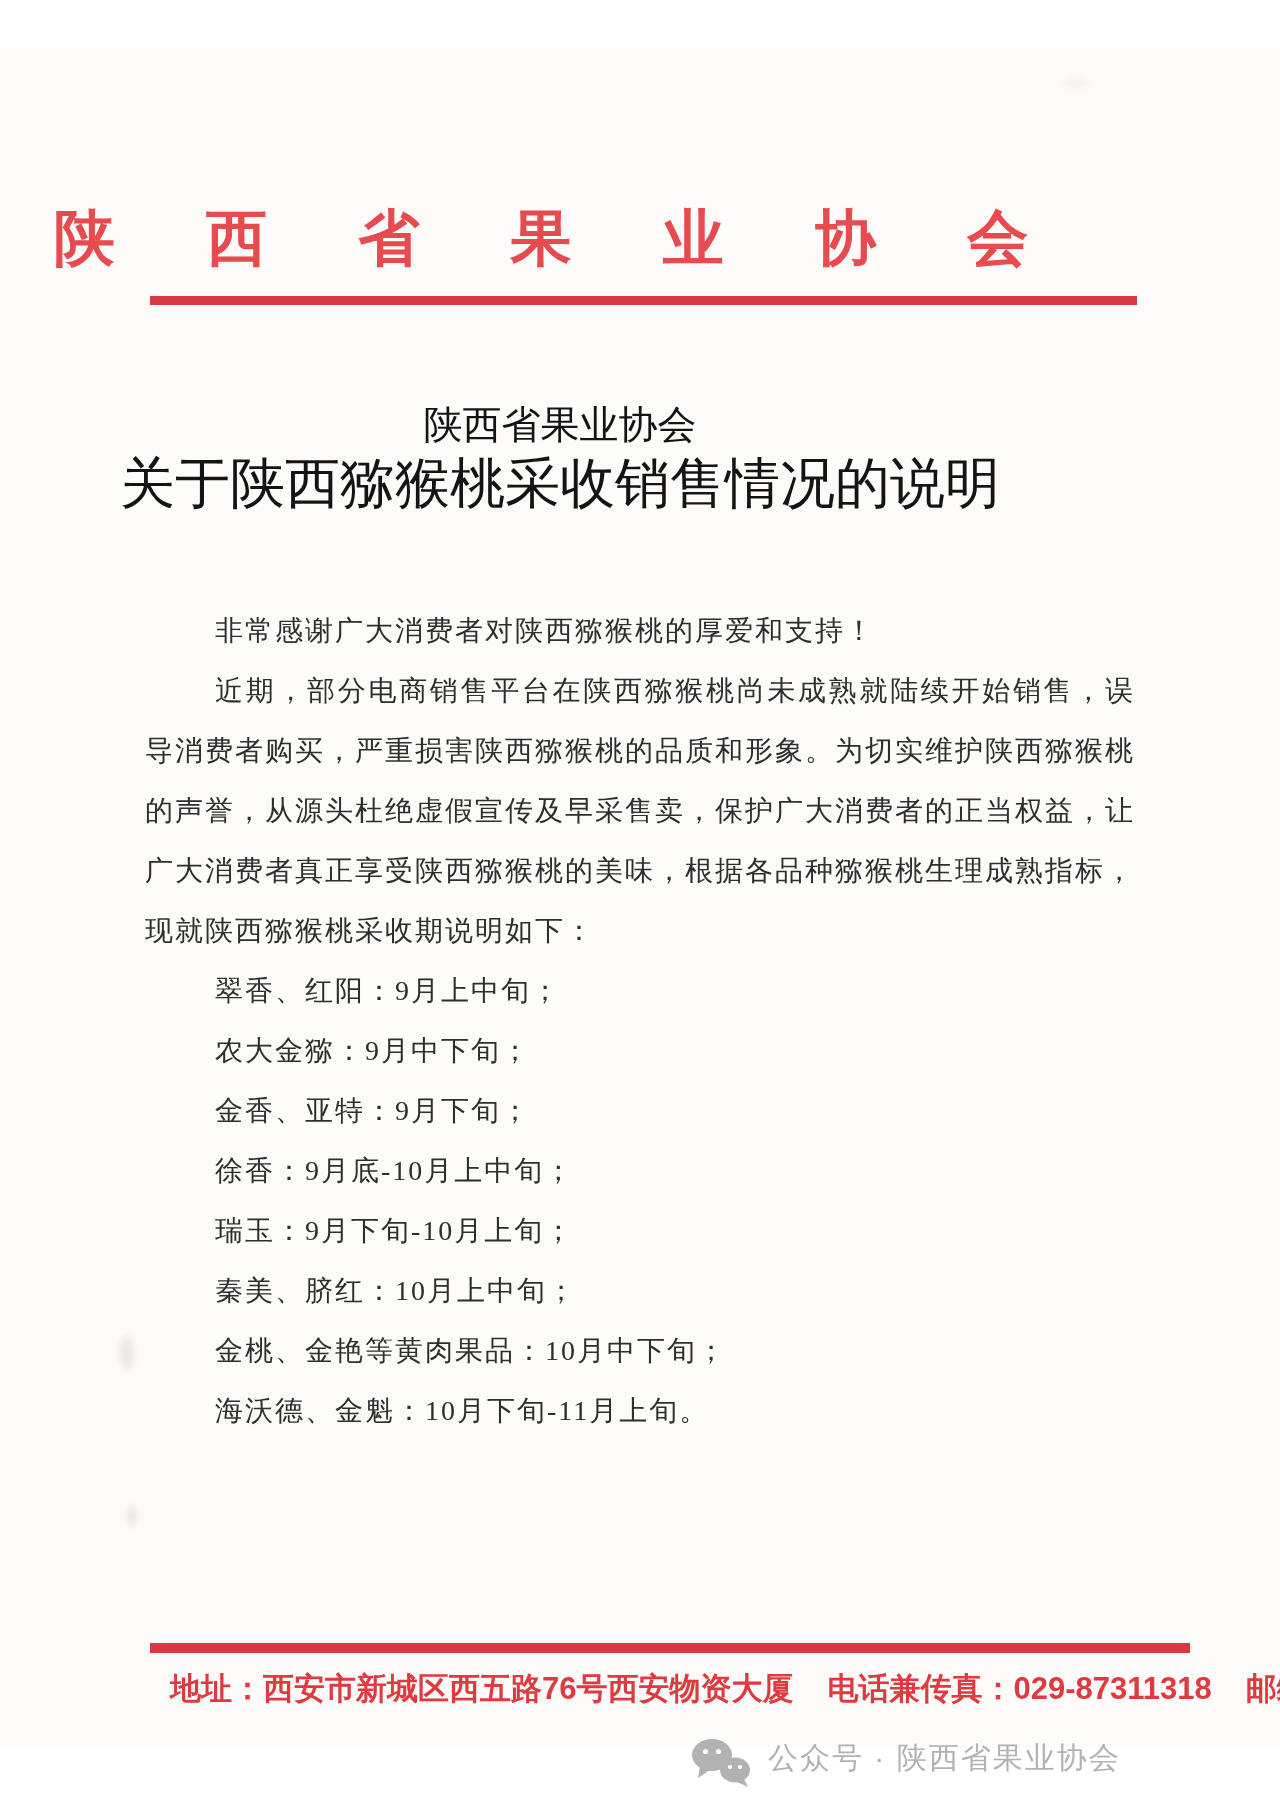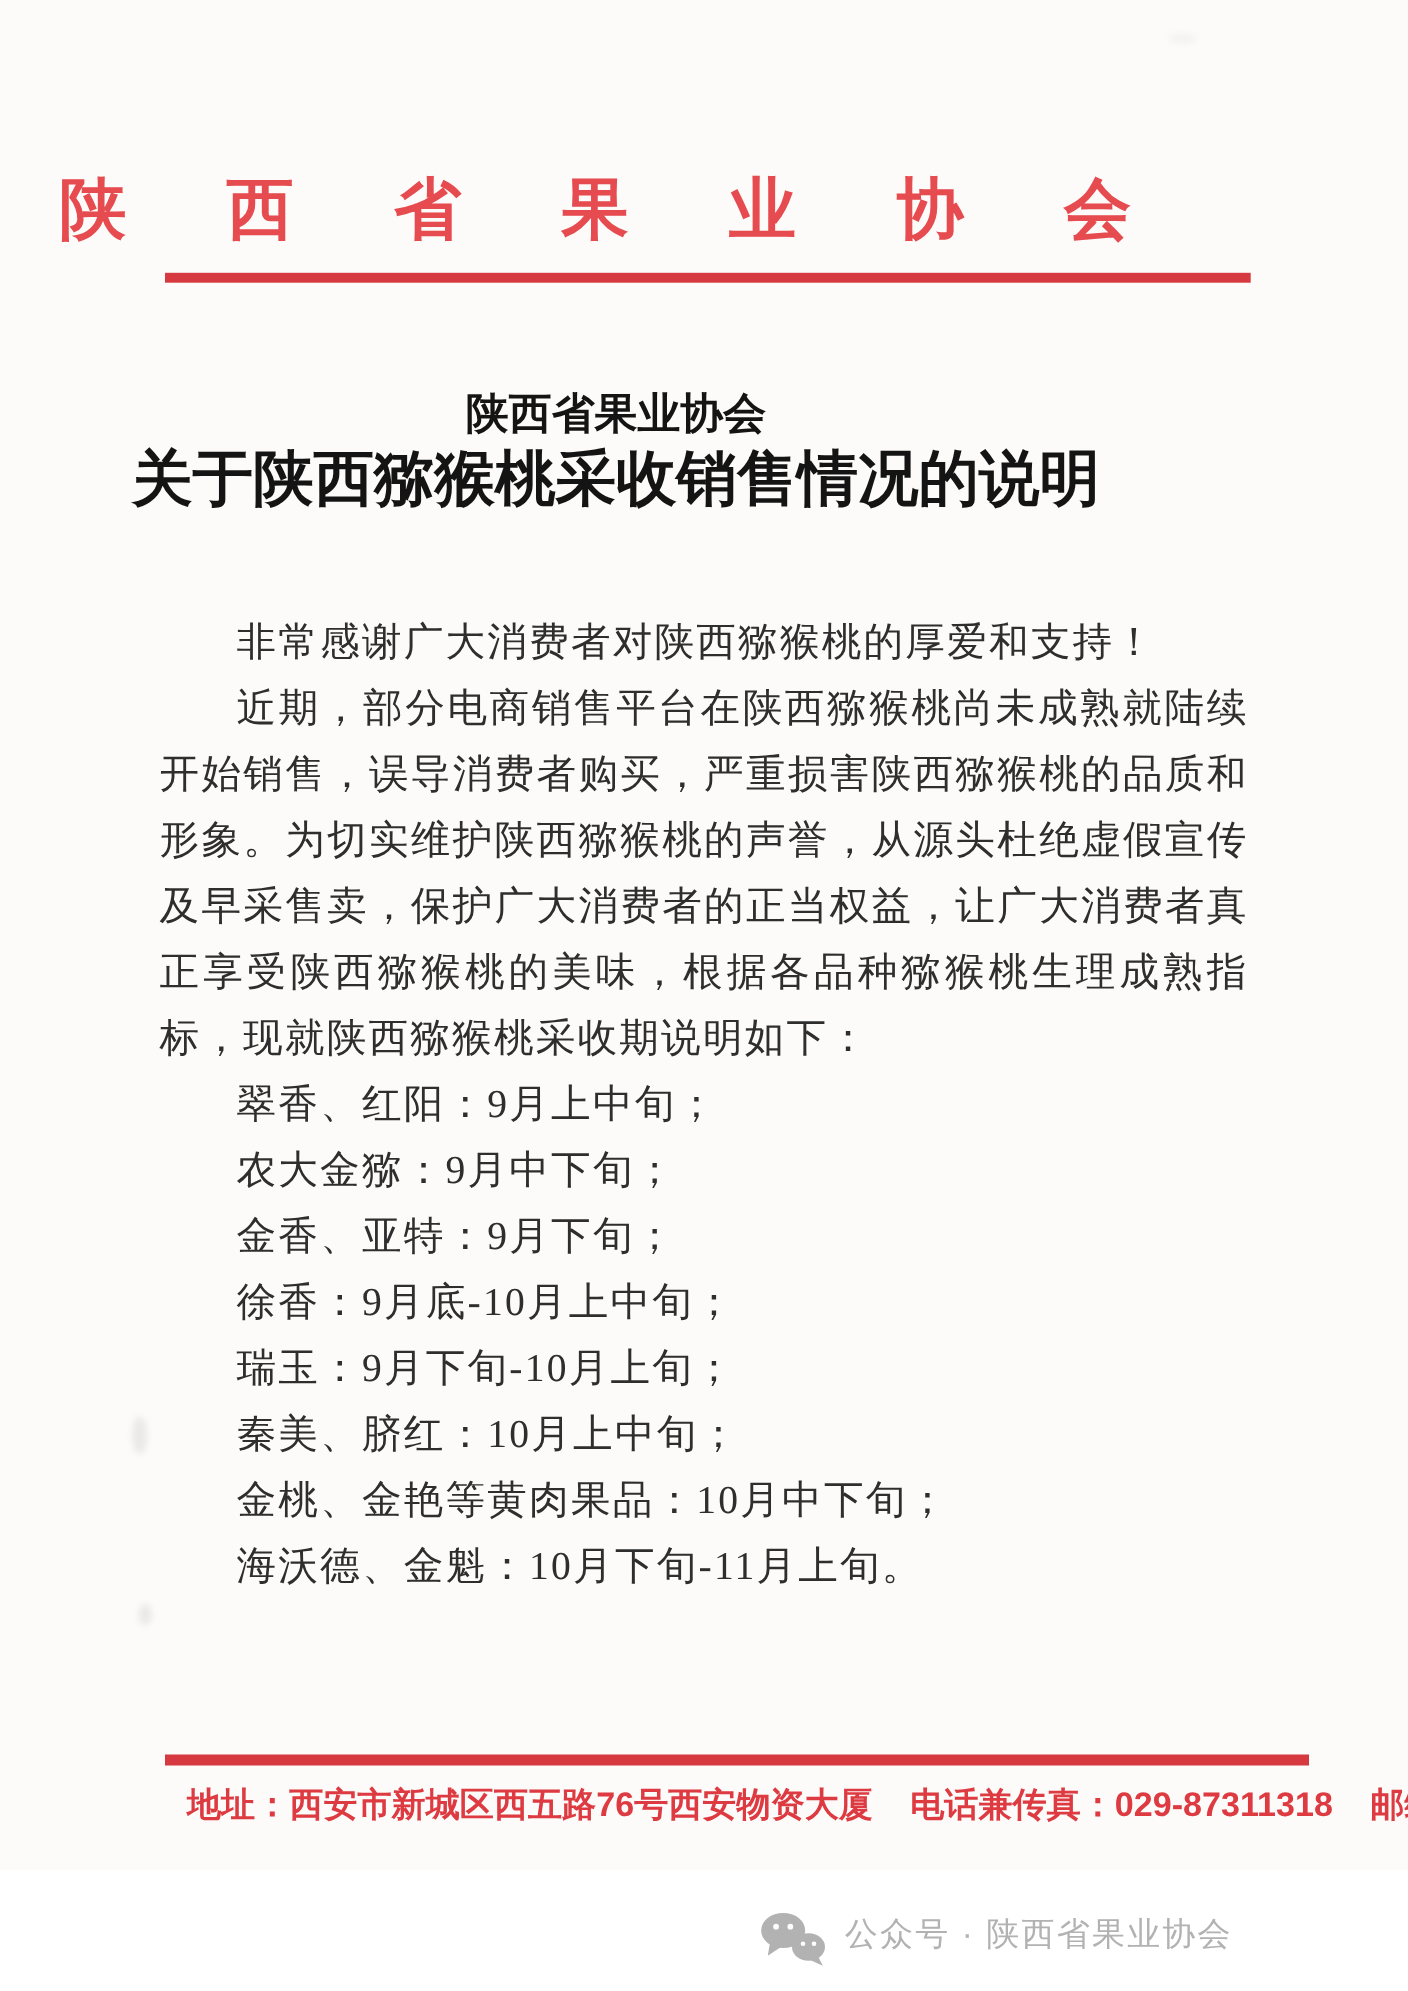--- a/index.html
+++ b/index.html
@@ -8,20 +8,21 @@
     width: 1280px; height: 1810px;
     background: #ffffff;
     font-family: "Liberation Serif", "DejaVu Serif", serif;
     position: relative;
   }
   .paper {
     position: relative;
     width: 1280px; height: 1700px;
     background: #fcfbf9;
     overflow: hidden;
+    margin-top: 48px;
   }
   
   .smudge { position: absolute; background: #9a9a9a; opacity: .18; border-radius: 50%; filter: blur(3px); }
   .smudge.s1 { left: 120px; top: 1288px; width: 14px; height: 34px; }
   .smudge.s2 { left: 126px; top: 1458px; width: 12px; height: 20px; }
   .smudge.s3 { left: 1062px; top: 30px; width: 26px; height: 10px; opacity:.08; }
 
   .letterhead {
     padding-top: 150px;
     width: 1120px;
@@ -35,29 +36,29 @@
   .letterhead-rule {
     margin: 16px 0 0 150px;
     width: 987px; height: 9px;
     background: #d6393f;
   }
   .doc-title {
     margin-top: 92px;
     width: 1120px;
     text-align: center;
     color: #141414;
-    font-weight: 700;
+    font-weight: 400;
   }
   .doc-title .line1 { font-size: 39px; line-height: 56px; }
   .doc-title .line2 { font-size: 55px; line-height: 62px; }
 
   .body-text {
     margin: 86px 145px 0 145px;
     width: 990px;
-    font-size: 36px;
+    font-size: 28px;
     line-height: 60px;
     letter-spacing: 2px;
     color: #2e2e2e;
     text-align: justify;
   }
   .body-text p { margin: 0; }
   .indent { text-indent: 70px; }
 
   .bottom-rule {
     position: absolute;

